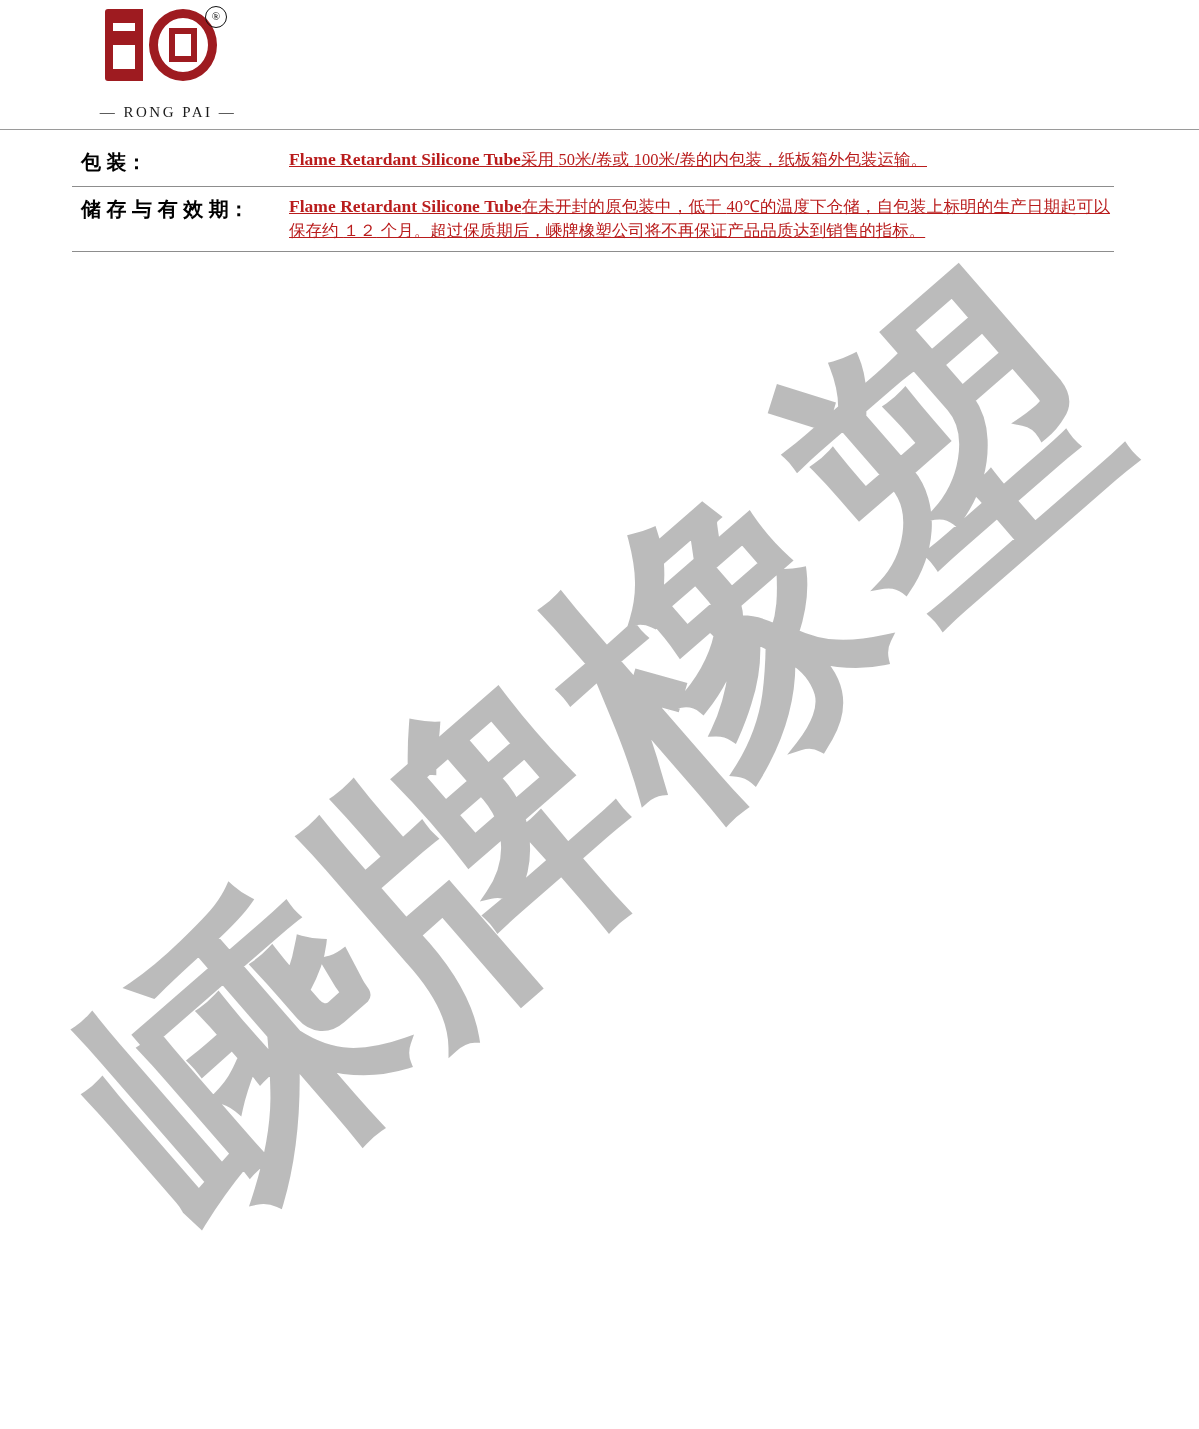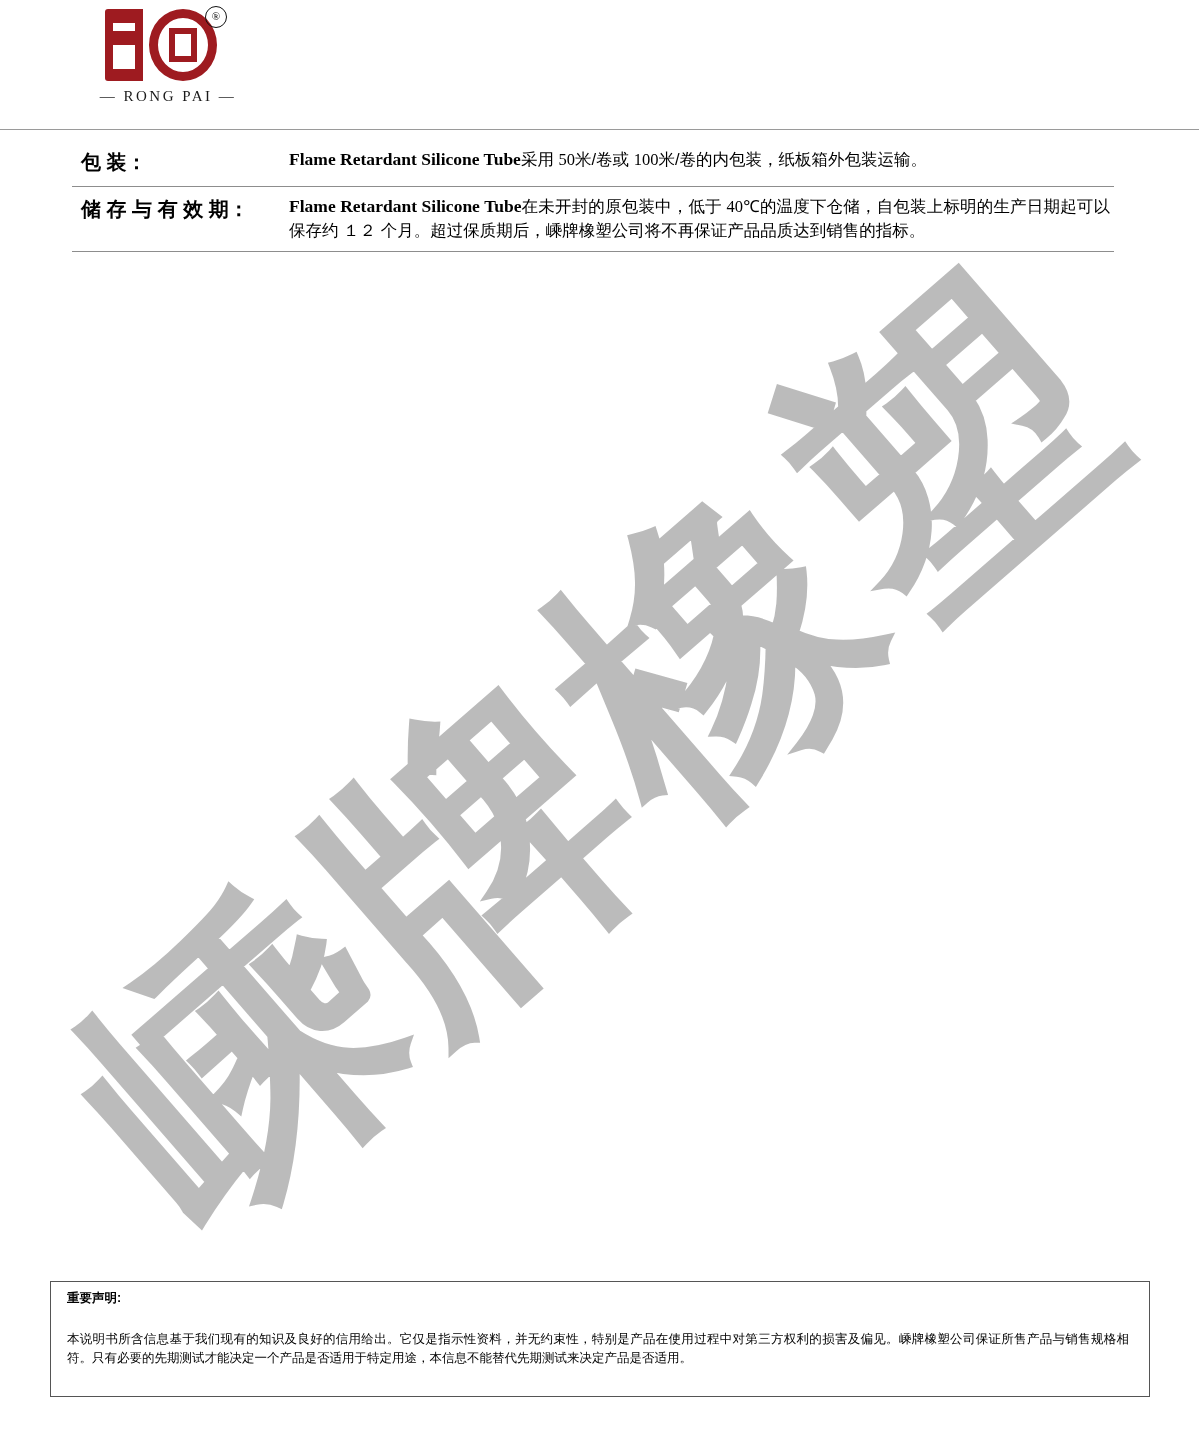--- a/index.html
+++ b/index.html
@@ -99,21 +99,21 @@
     border: 1.5px solid #111;
     border-radius: 50%;
     font-size: 11px;
     line-height: 18px;
     text-align: center;
     font-family: "Liberation Serif", serif;
   }
   #logo-word {
     position: absolute;
     left: 0px;
-    top: 82px;
+    top: 98px;
     width: 170px;
     text-align: center;
     font-family: "Liberation Serif", serif;
     font-size: 15px;
     letter-spacing: 2.5px;
     color: #1b1b1b;
   }
   #header-rule {
     position: absolute;
     left: 0;
@@ -174,24 +174,25 @@
     color: #000;
     font-family: "Liberation Sans", sans-serif;
     line-height: 1.5;
     padding-left: 9px;
     box-sizing: border-box;
   }
   .spec-value {
     flex: 1 1 auto;
     font-size: 16.5px;
     line-height: 1.42;
-    color: #000000;
+    color: #b91c1c;
     font-family: "Liberation Sans", sans-serif;
     text-align: justify;
     padding-right: 4px;
+    text-decoration: underline;
   }
   .spec-value b {
     font-family: "Liberation Serif", serif;
     font-weight: bold;
     font-size: 17.5px;
   }
   .spec-value .num {
     font-family: "Liberation Serif", serif;
   }
 
@@ -251,18 +252,14 @@
     <div class="spec-row first">
       <div class="spec-label">包 装：</div>
       <div class="spec-value"><b>Flame Retardant Silicone Tube</b>采用 <span class="num">50</span>米/卷或 <span class="num">100</span>米/卷的内包装，纸板箱外包装运输。</div>
     </div>
     <div class="spec-row">
       <div class="spec-label">储 存 与 有 效 期：</div>
       <div class="spec-value"><b>Flame Retardant Silicone Tube</b>在未开封的原包装中，低于 <span class="num">40℃</span>的温度下仓储，自包装上标明的生产日期起可以保存约 <span class="num">１２</span> 个月。超过保质期后，嵊牌橡塑公司将不再保证产品品质达到销售的指标。</div>
     </div>
   </div>
 
-  <div id="disclaimer">
-    <div id="disclaimer-title">重要声明:</div>
-    <div id="disclaimer-body">本说明书所含信息基于我们现有的知识及良好的信用给出。它仅是指示性资料，并无约束性，特别是产品在使用过程中对第三方权利的损害及偏见。嵊牌橡塑公司保证所售产品与销售规格相符。只有必要的先期测试才能决定一个产品是否适用于特定用途，本信息不能替代先期测试来决定产品是否适用。</div>
-  </div>
 
 </div>
 
 </body></html>

